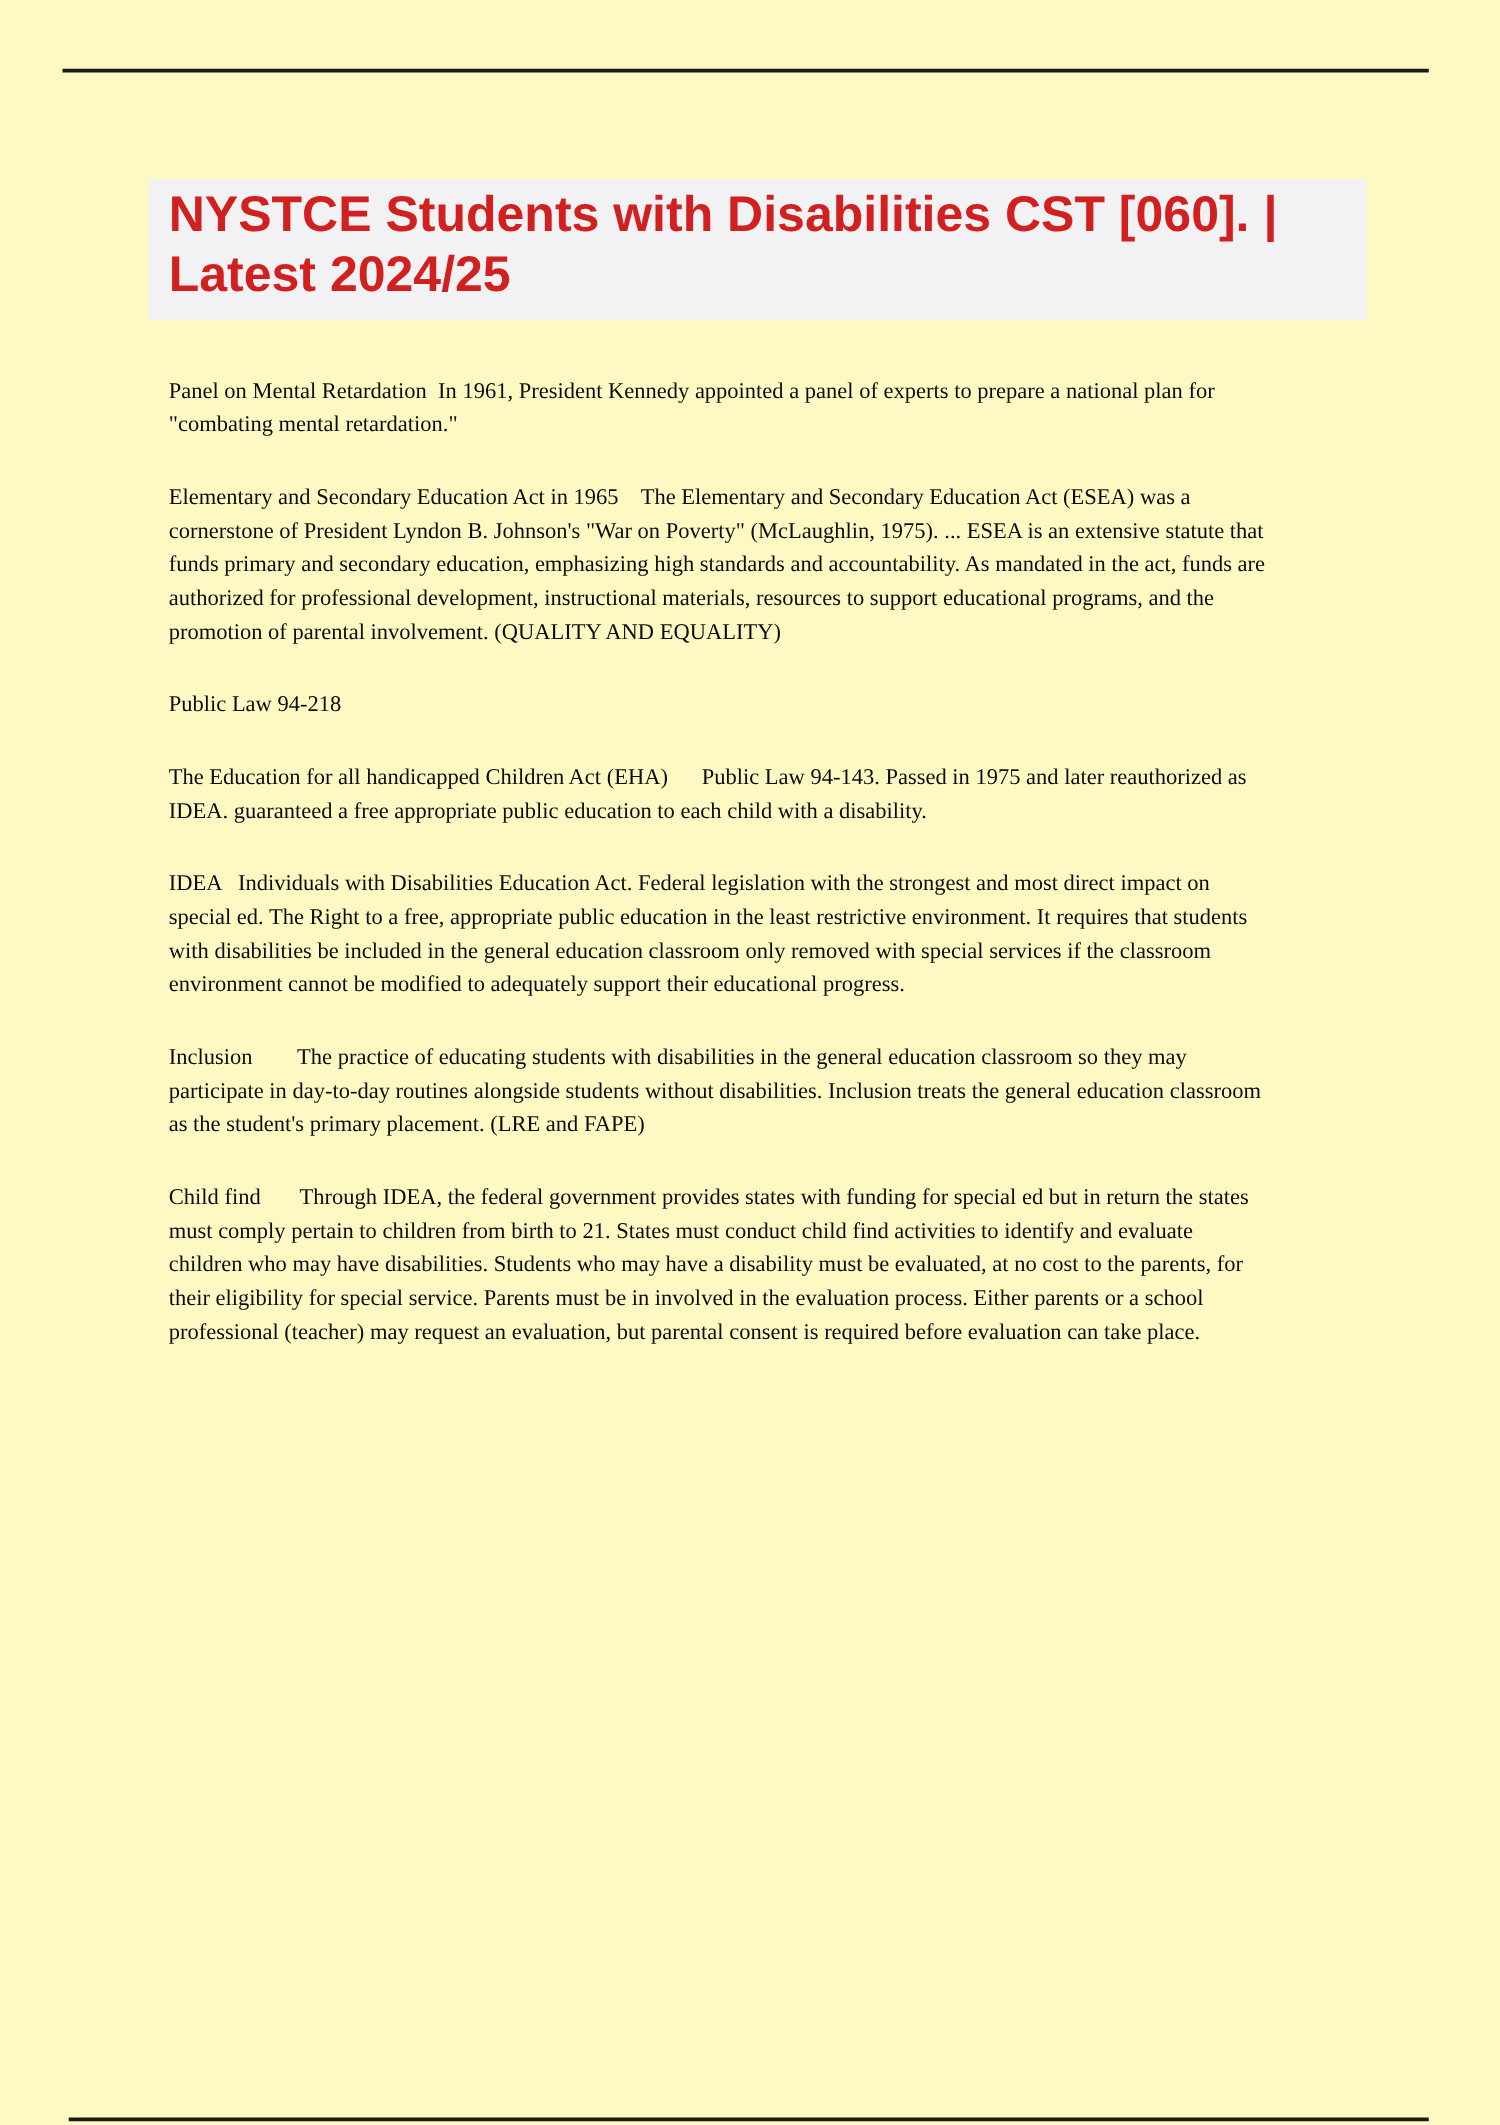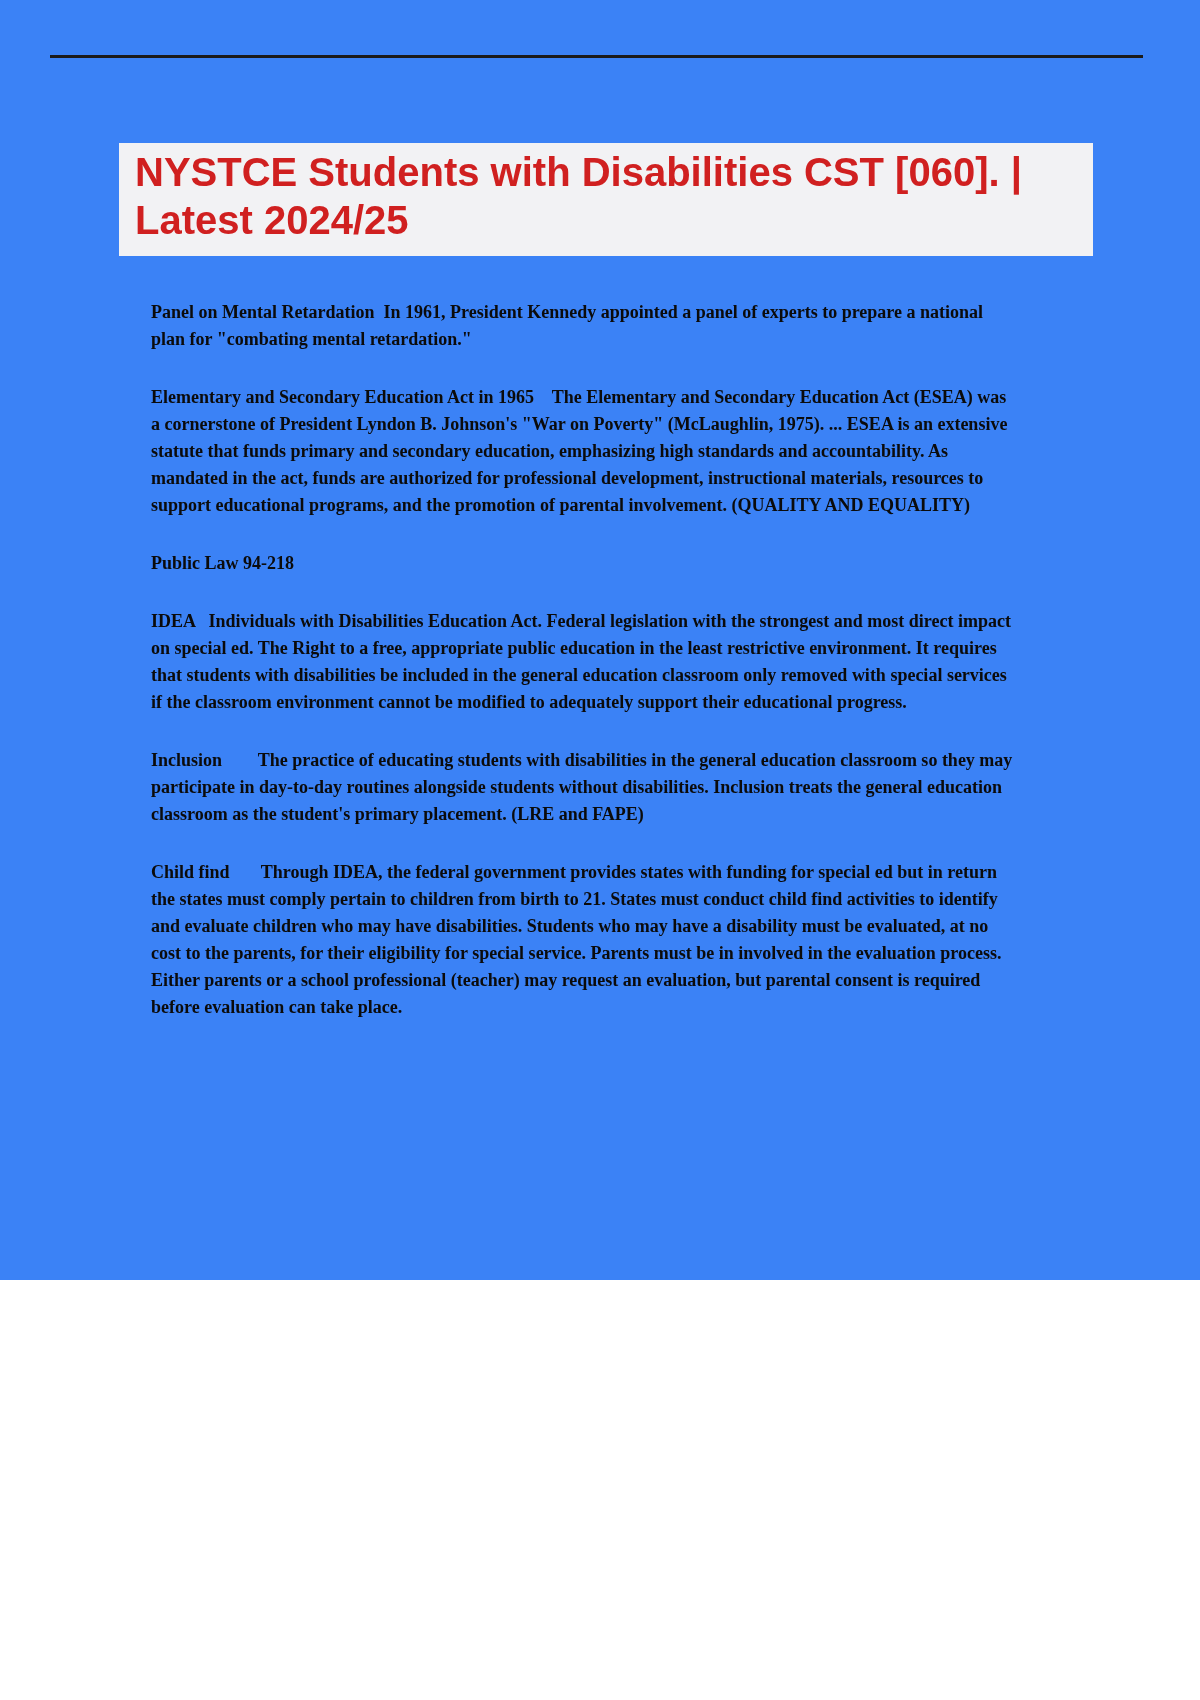--- a/index.html
+++ b/index.html
@@ -1,20 +1,20 @@
 <!DOCTYPE html>
 <html><head>
 <meta charset="utf-8">
 <style>
   html, body { margin: 0; padding: 0; background: #ffffff; }
   .page {
     position: relative;
     width: 1200px;
-    height: 1280px;
-    background: #3b82f6;
+    height: 1700px;
+    background: #fef9c3;
     overflow: hidden;
     font-family: "Liberation Serif", serif;
   }
   .rule {
     position: absolute;
     height: 3px;
     background: #1b1b1b;
   }
   .rule-top  { left: 50px;  top: 55px;   width: 1093px; }
   .rule-bottom { left: 55px; top: 1694px; width: 1088px; }
@@ -38,38 +38,38 @@
   .document-body {
     position: absolute;
     left: 135px;
     top: 299px;
     width: 878px;
     font-size: 18px;
     line-height: 27px;
     color: #0b0b0b;
   }
   .document-body p {
-    margin: 0 0 31px 16px;
+    margin: 0 0 31px 0;
     white-space: pre-wrap;
-    font-weight: bold;
   }
 </style>
 </head>
 <body>
 
 <div class="page">
   <div class="rule rule-top"></div>
 
   <div class="title-block">
     <h1>NYSTCE Students with Disabilities CST [060]. | Latest 2024/25</h1>
   </div>
 
   <div class="document-body">
       <p>Panel on Mental Retardation  In 1961, President Kennedy appointed a panel of experts to prepare a national plan for "combating mental retardation."</p>
       <p>Elementary and Secondary Education Act in 1965    The Elementary and Secondary Education Act (ESEA) was a cornerstone of President Lyndon B. Johnson's "War on Poverty" (McLaughlin, 1975). ... ESEA is an extensive statute that funds primary and secondary education, emphasizing high standards and accountability. As mandated in the act, funds are authorized for professional development, instructional materials, resources to support educational programs, and the promotion of parental involvement. (QUALITY AND EQUALITY)</p>
       <p>Public Law 94-218</p>
+      <p>The Education for all handicapped Children Act (EHA)      Public Law 94-143. Passed in 1975 and later reauthorized as IDEA. guaranteed a free appropriate public education to each child with a disability.</p>
       <p>IDEA   Individuals with Disabilities Education Act. Federal legislation with the strongest and most direct impact on special ed. The Right to a free, appropriate public education in the least restrictive environment. It requires that students with disabilities be included in the general education classroom only removed with special services if the classroom environment cannot be modified to adequately support their educational progress.</p>
       <p>Inclusion        The practice of educating students with disabilities in the general education classroom so they may participate in day-to-day routines alongside students without disabilities. Inclusion treats the general education classroom as the student's primary placement. (LRE and FAPE)</p>
       <p>Child find       Through IDEA, the federal government provides states with funding for special ed but in return the states must comply pertain to children from birth to 21. States must conduct child find activities to identify and evaluate children who may have disabilities. Students who may have a disability must be evaluated, at no cost to the parents, for their eligibility for special service. Parents must be in involved in the evaluation process. Either parents or a school professional (teacher) may request an evaluation, but parental consent is required before evaluation can take place.</p>
     </div>
 
   <div class="rule rule-bottom"></div>
 </div>
 
 </body></html>

